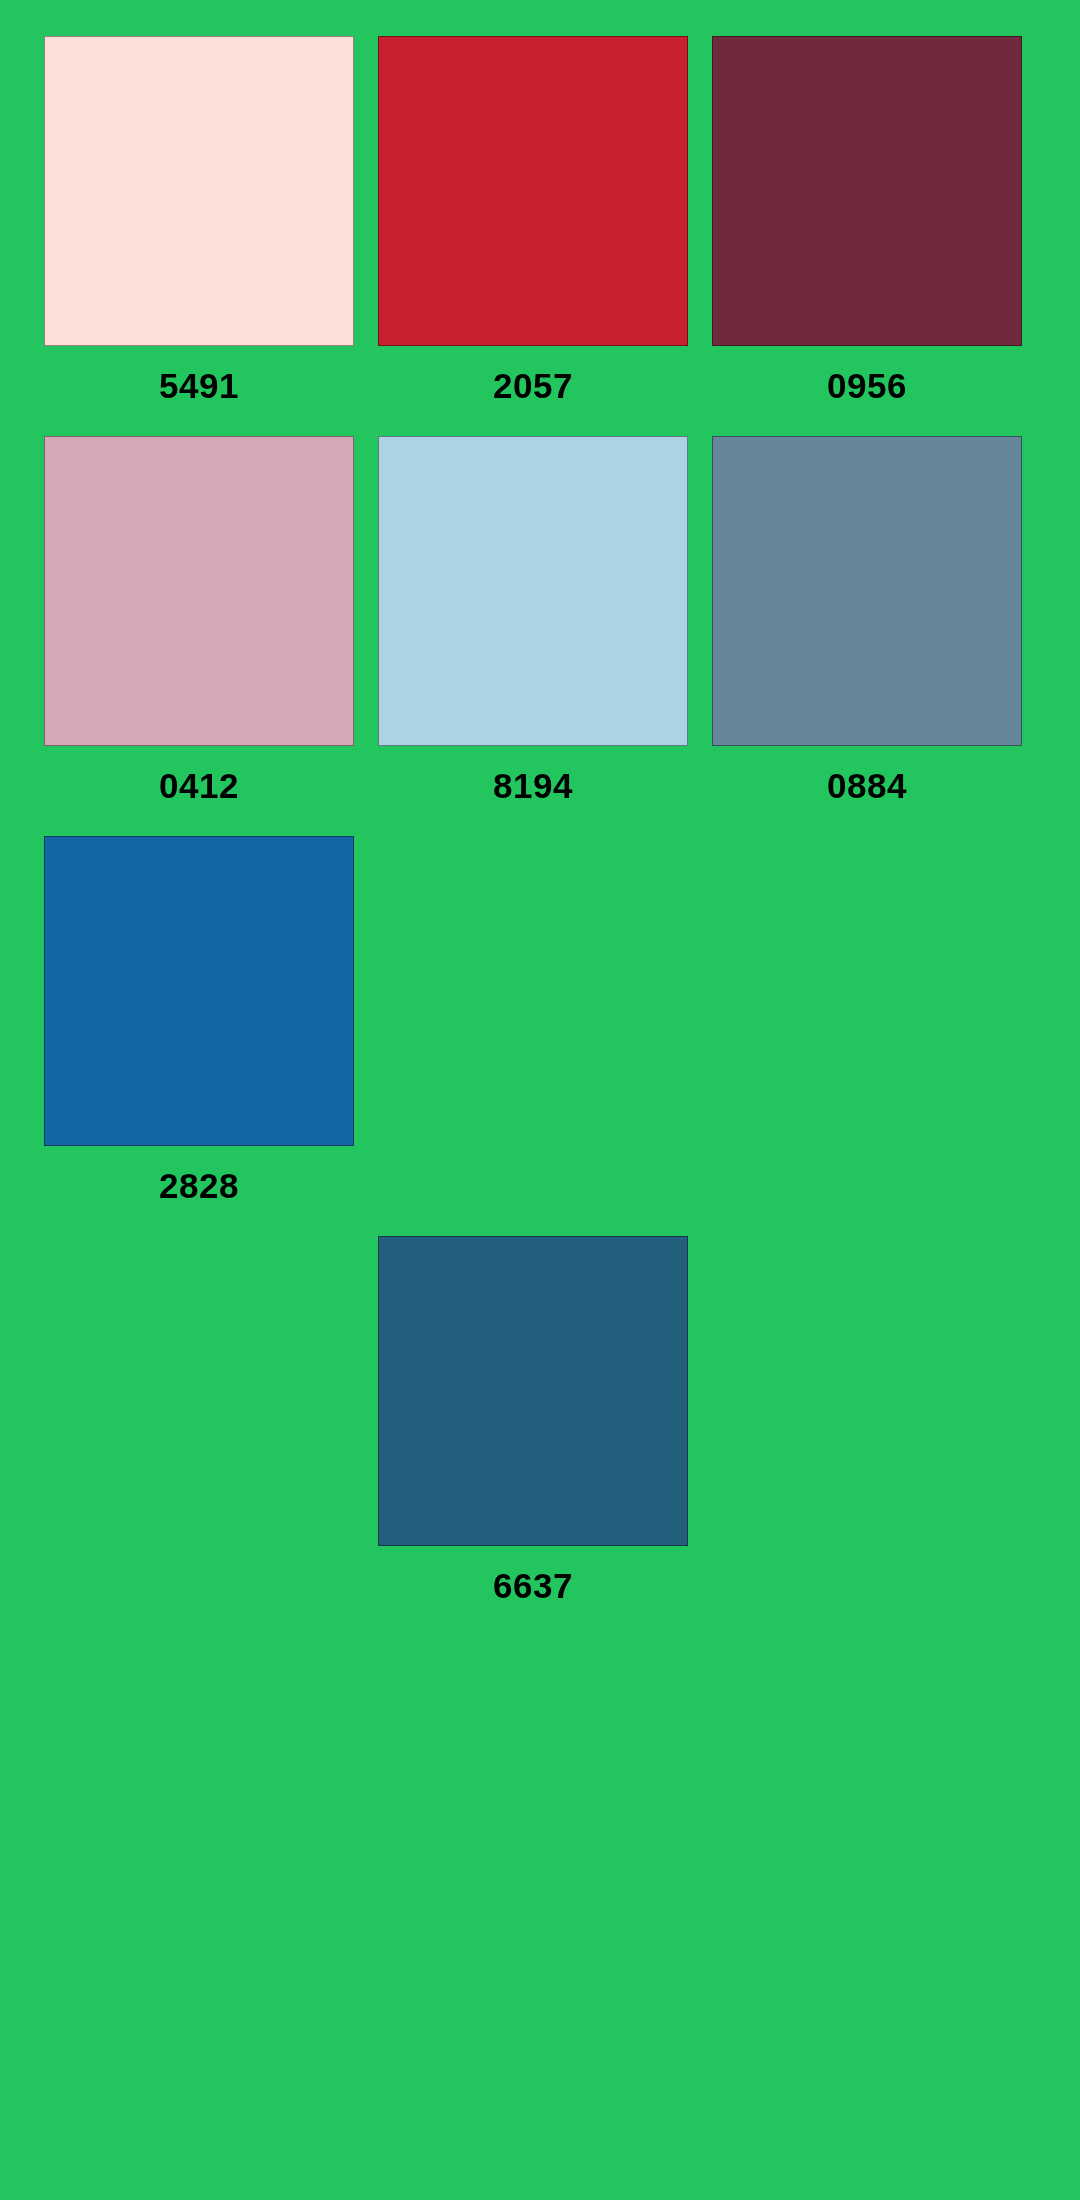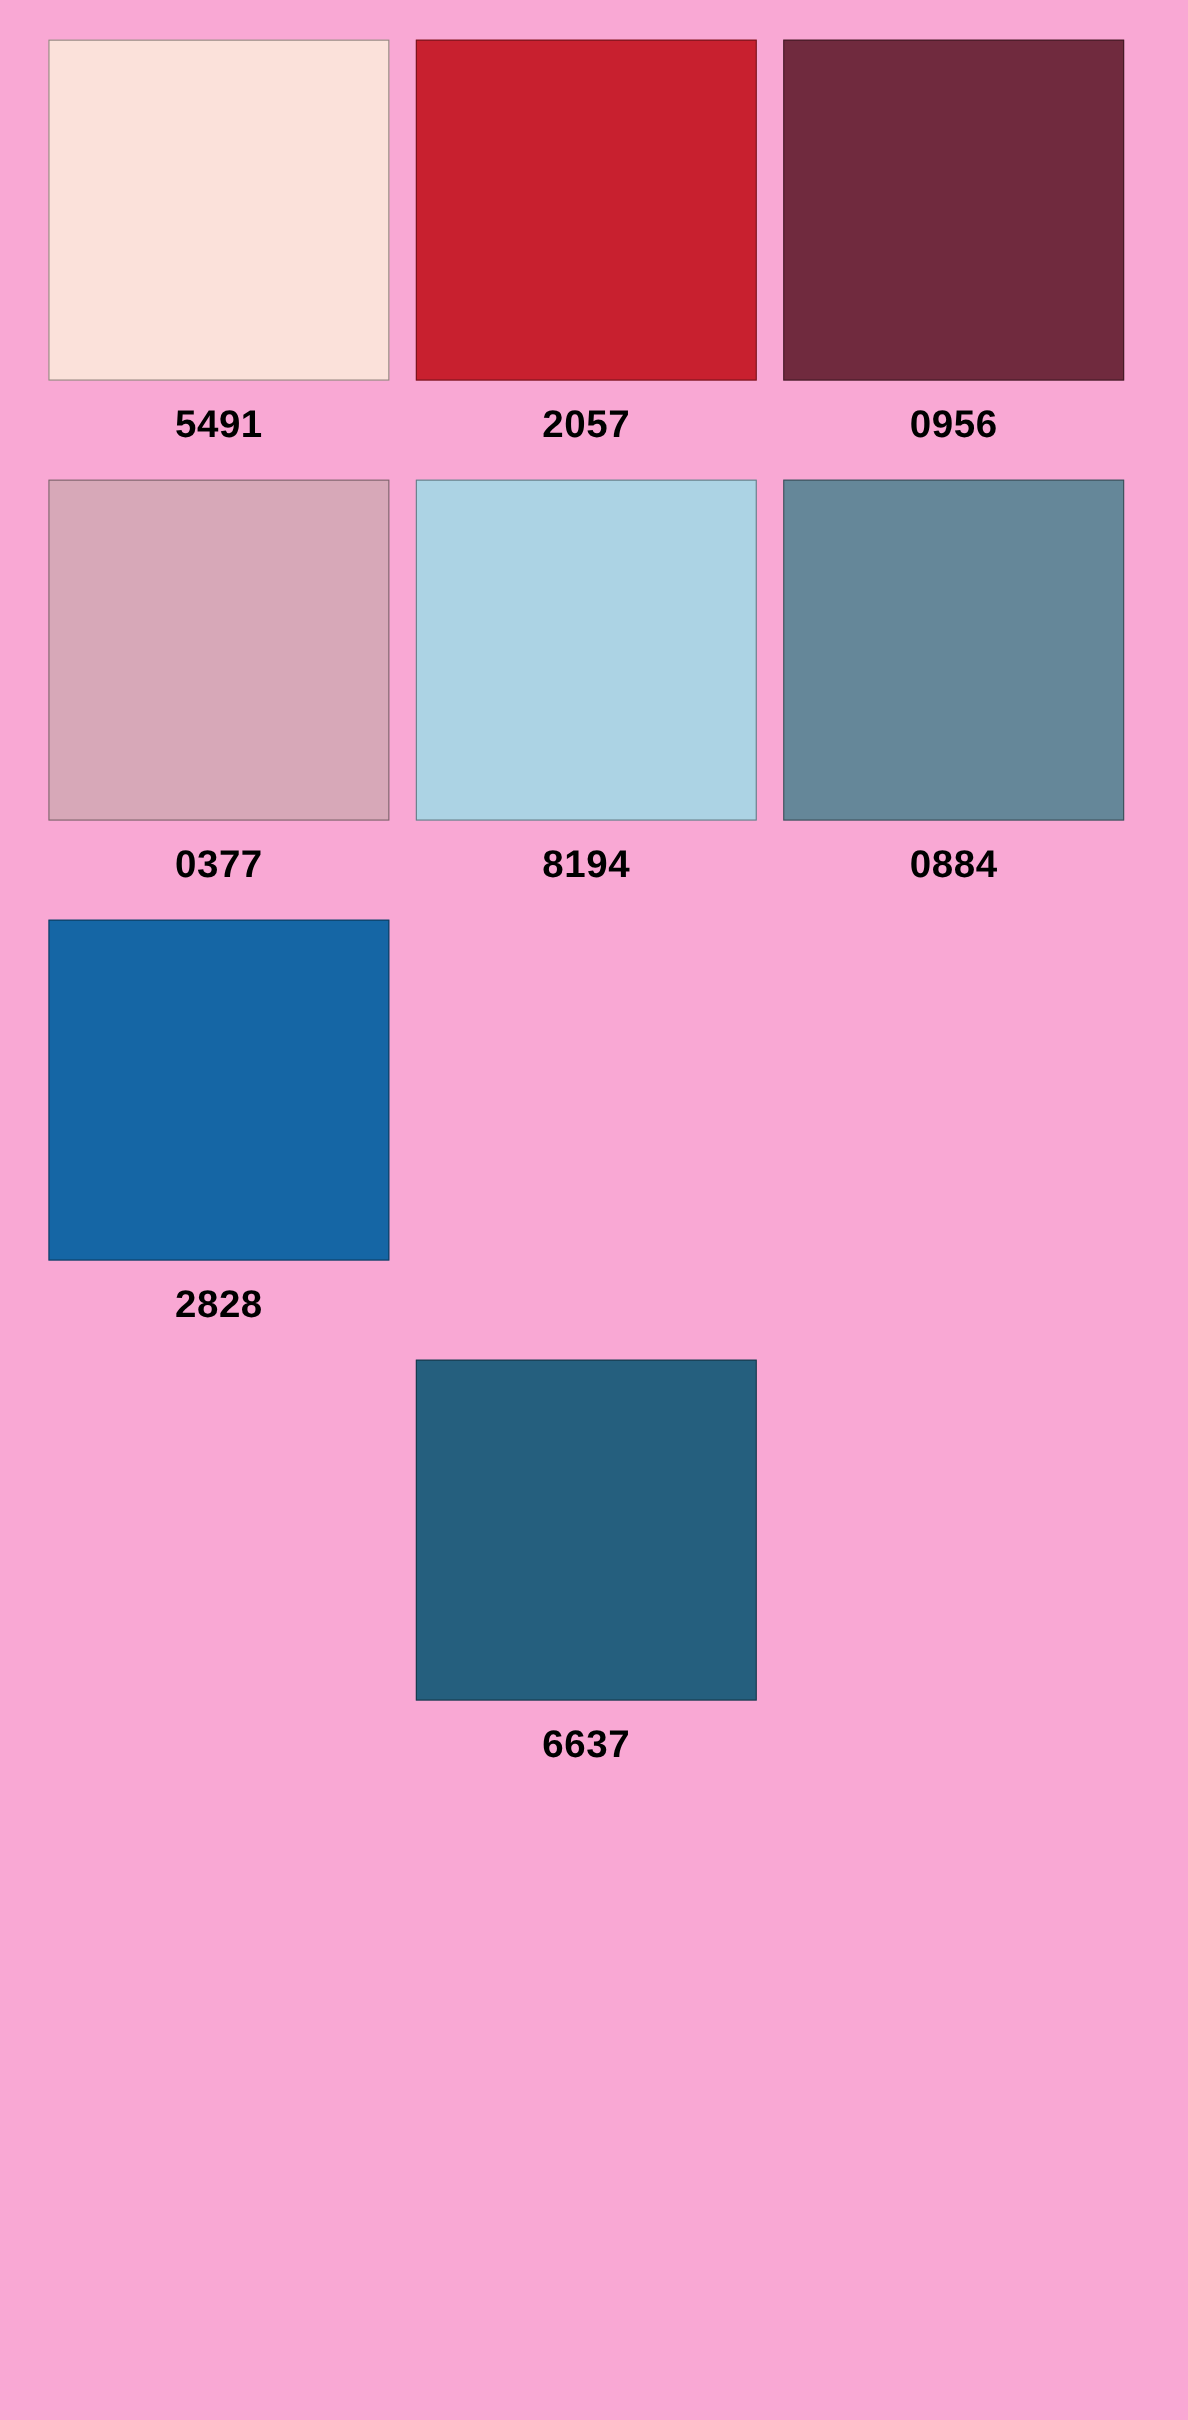--- a/index.html
+++ b/index.html
@@ -13,21 +13,21 @@
     height: 2200px;
     font-family: "Liberation Sans", "DejaVu Sans", sans-serif;
     -webkit-font-smoothing: antialiased;
   }
 
   .palette-sheet {
     width: 1080px;
     height: 2200px;
     box-sizing: border-box;
     padding: 36px 40px 0 44px;
-    background: #f9a8d4;
+    background: #22c55e;
   }
 
   .swatch-grid {
     display: grid;
     grid-template-columns: repeat(3, 310px);
     column-gap: 24px;
     row-gap: 0;
     justify-content: start;
   }
 
@@ -83,21 +83,21 @@
       <div class="swatch-chip" style="background-color: rgb(200, 32, 47);"></div>
       <div class="swatch-label">2057</div>
     </div>
     <div class="swatch-cell">
       <div class="swatch-chip" style="background-color: rgb(112, 42, 62);"></div>
       <div class="swatch-label">0956</div>
     </div>
 
     <div class="swatch-cell">
       <div class="swatch-chip" style="background-color: rgb(215, 168, 184);"></div>
-      <div class="swatch-label">0377</div>
+      <div class="swatch-label">0412</div>
     </div>
     <div class="swatch-cell">
       <div class="swatch-chip" style="background-color: rgb(172, 211, 228);"></div>
       <div class="swatch-label">8194</div>
     </div>
 
     <div class="swatch-cell">
       <div class="swatch-chip" style="background-color: rgb(101, 135, 153);"></div>
       <div class="swatch-label">0884</div>
     </div>

